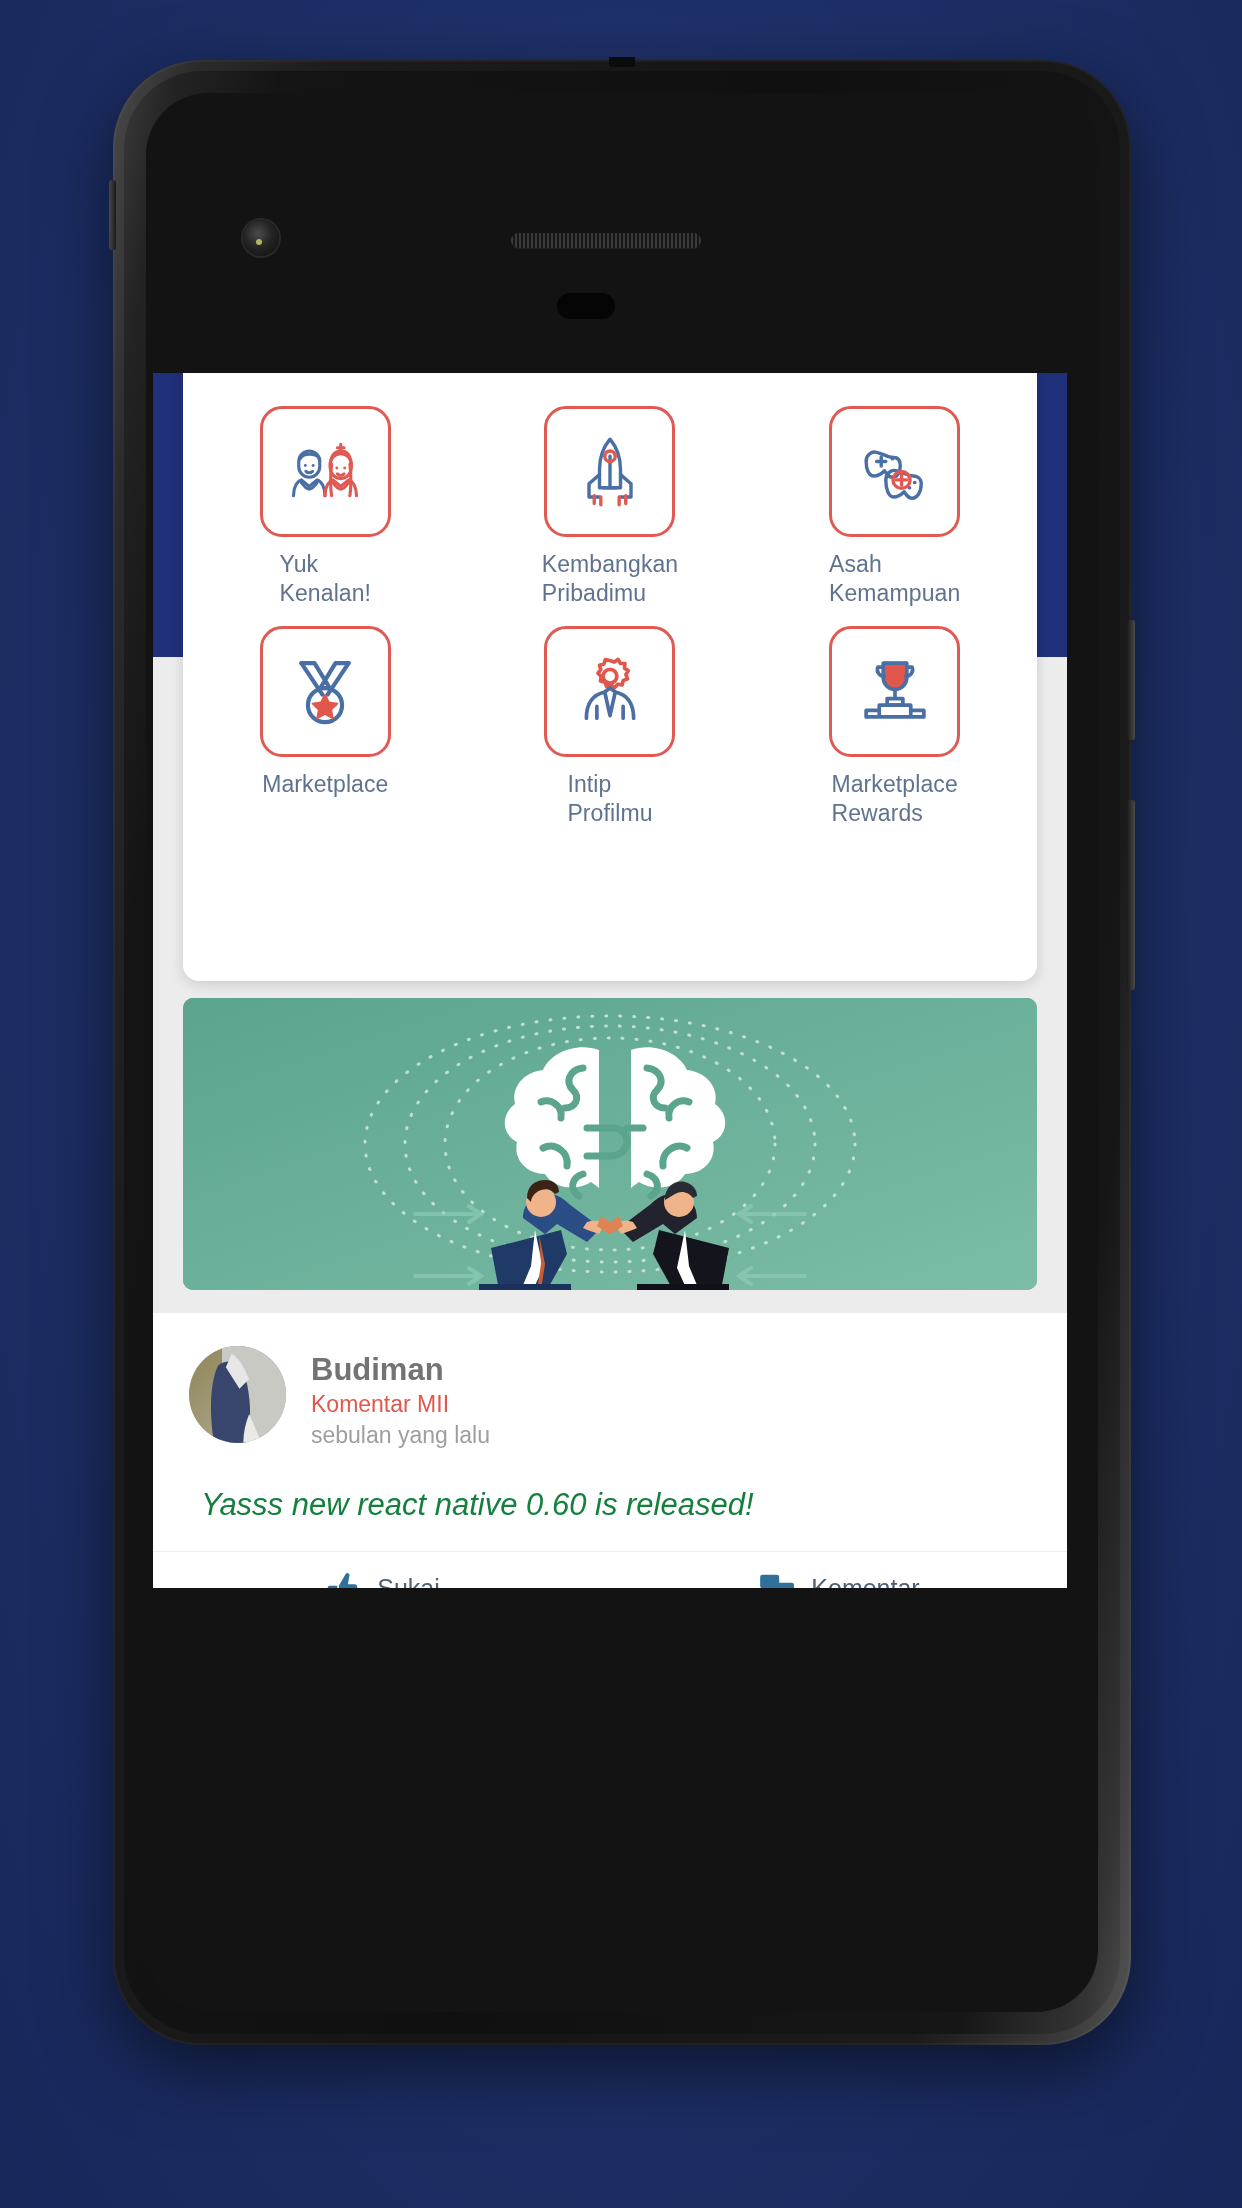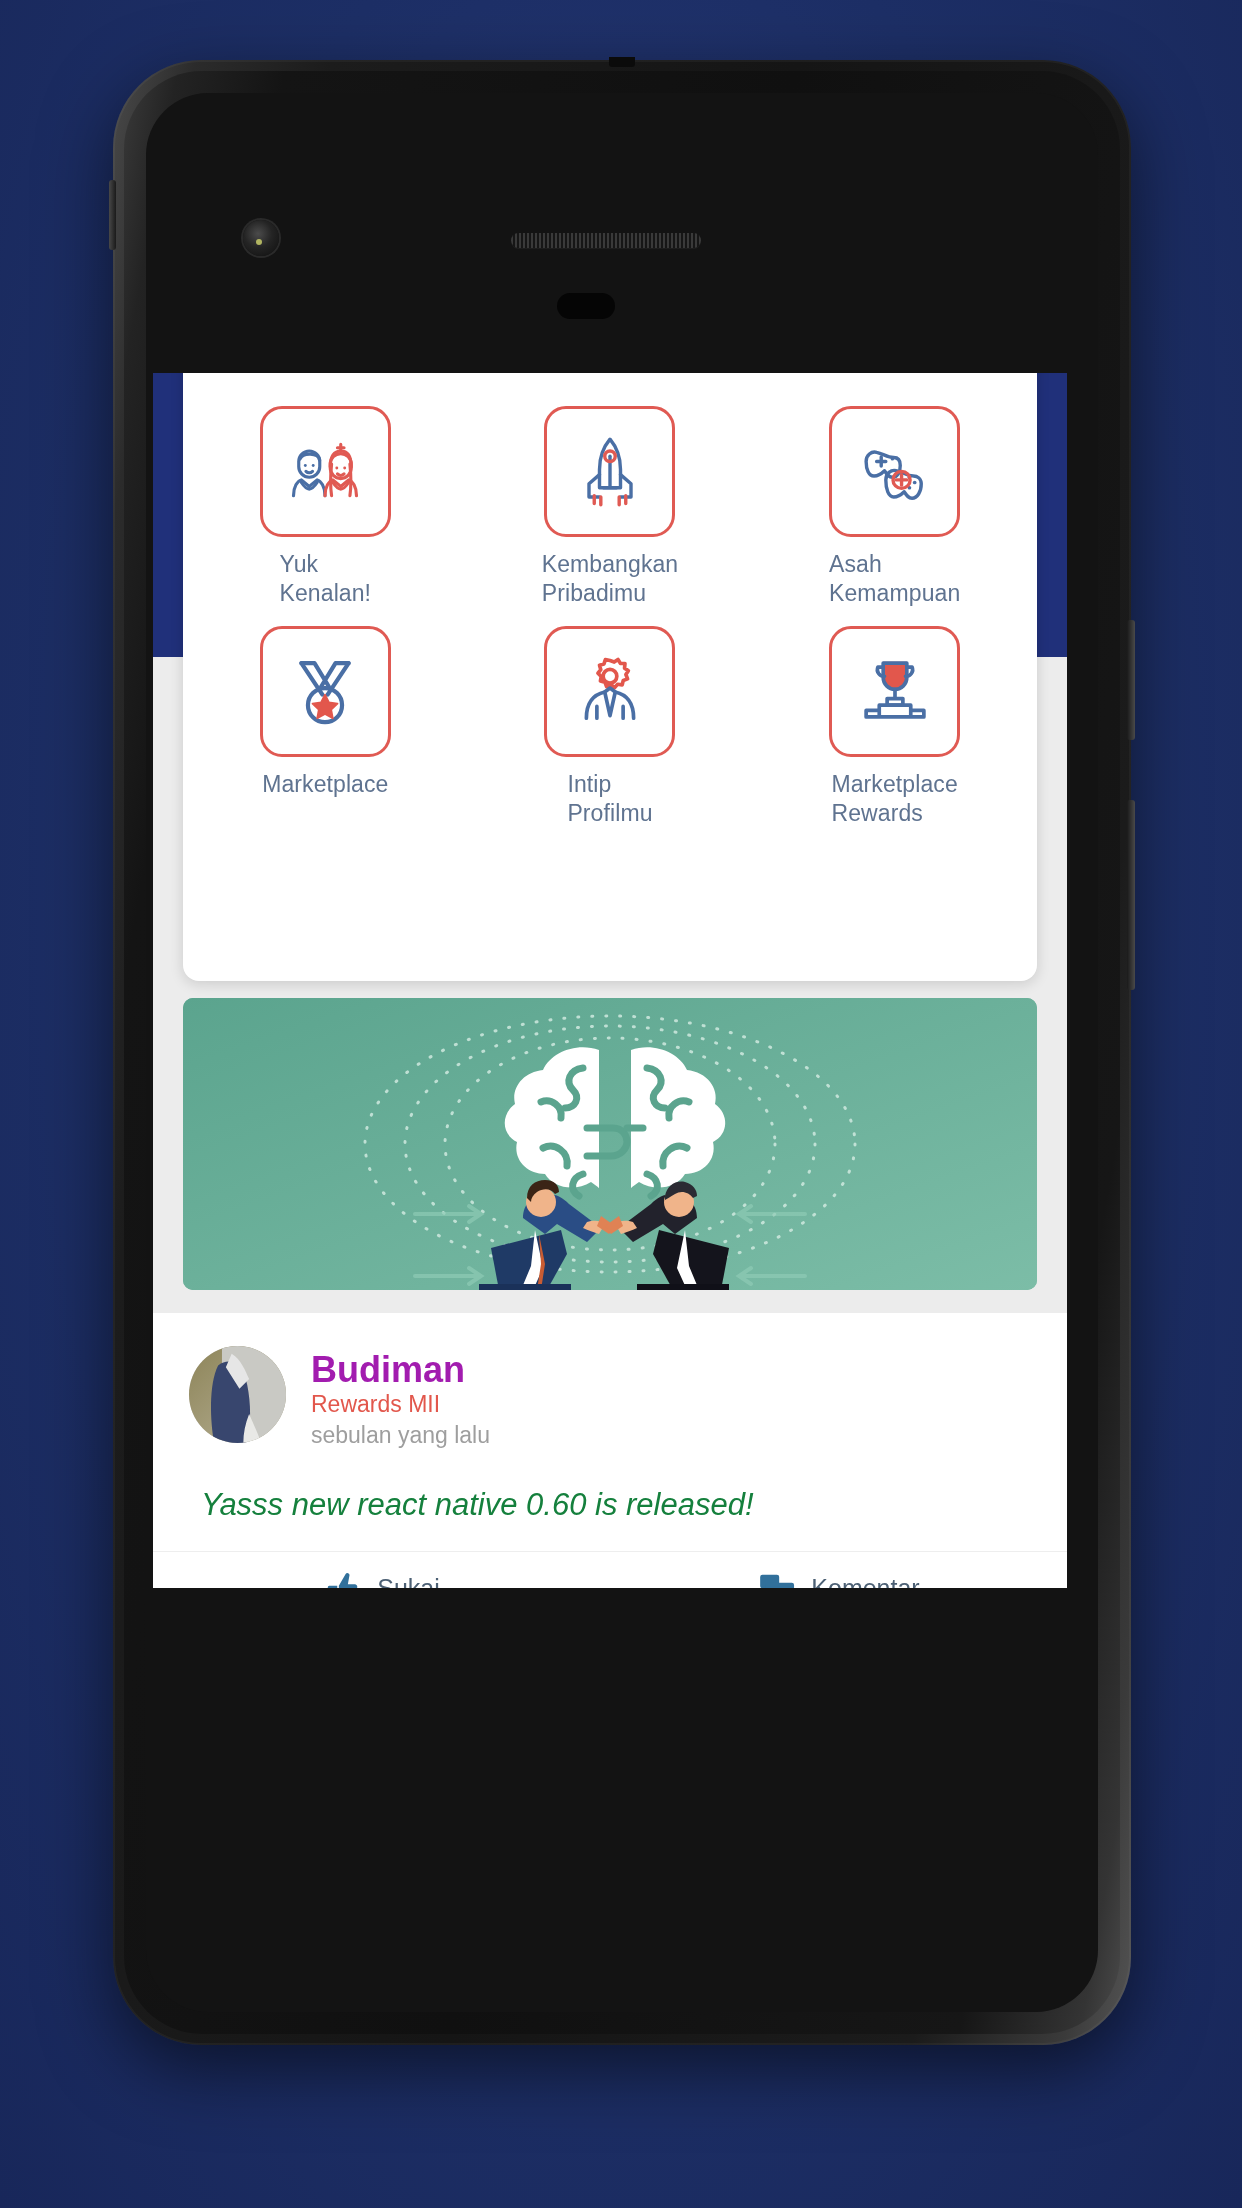--- a/index.html
+++ b/index.html
@@ -138,21 +138,21 @@
   }
   .avatar{
     width:97px; height:97px; border-radius:50%;
     overflow:hidden; flex:0 0 97px;
     position:relative;
     background:#cfcfcf;
   }
   .avatar svg{ width:100%; height:100%; display:block; }
   .post-meta{ margin-left:25px; padding-top:5px; }
   .post-author{
-    font-size:36px; font-weight:bold; color:#a21caf; line-height:38px;
+    font-size:31px; font-weight:bold; color:#737373; line-height:38px;
   }
   .post-org{
     font-size:23px; color:#e2574c; line-height:31px;
   }
   .post-time{
     font-size:23px; color:#9e9e9e; line-height:31px;
   }
   .post-body{
     font-size:31px; color:#15803d;
     padding:22px 36px 26px 48px;
@@ -421,21 +421,21 @@
                   </defs>
                   <rect width="100" height="100" fill="url(#av1)"></rect>
                   <path d="M34 0h66v100H34z" fill="#c9c9c4"></path>
                   <path d="M30 20c14-10 26 0 30 20s4 40 0 60H26c-4-22-6-60 4-80z" fill="#38466e"></path>
                   <path d="M44 8c10 6 14 18 18 26l-10 10-14-22z" fill="#e6e6e6"></path>
                   <path d="M62 70c6 14 10 22 12 30H56c0-10 2-20 6-30z" fill="#e9e9e6"></path>
                 </svg>
               </div>
               <div class="post-meta">
                 <div class="post-author">Budiman</div>
-                <div class="post-org">Rewards MII</div>
+                <div class="post-org">Komentar MII</div>
                 <div class="post-time">sebulan yang lalu</div>
               </div>
             </div>
             <div class="post-body">Yasss new react native 0.60 is released!</div>
             <div class="post-actions">
               <div class="action">
                 <svg viewBox="0 0 24 24">
                   <path d="M6 10h3V21H4a1 1 0 0 1-1-1v-9a1 1 0 0 1 1-1zM10 10l4.3-7.4a1.3 1.3 0 0 1 2.4.9L15.7 9H20a1.6 1.6 0 0 1 1.6 2l-1.9 8.4A2 2 0 0 1 17.7 21H10z" fill="#31709b"></path>
                 </svg>
                 <span>Sukai</span>

